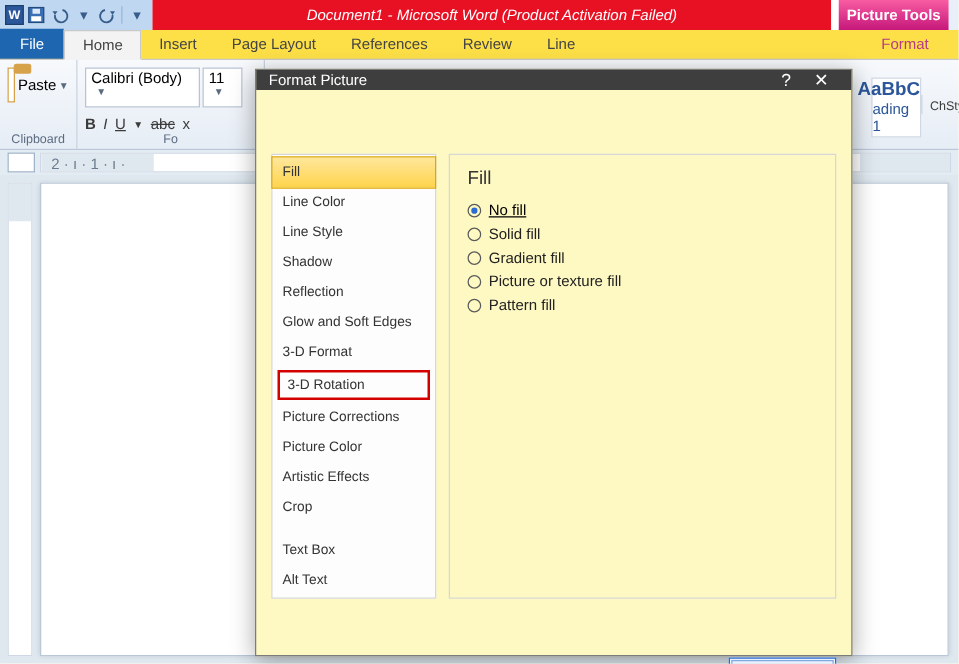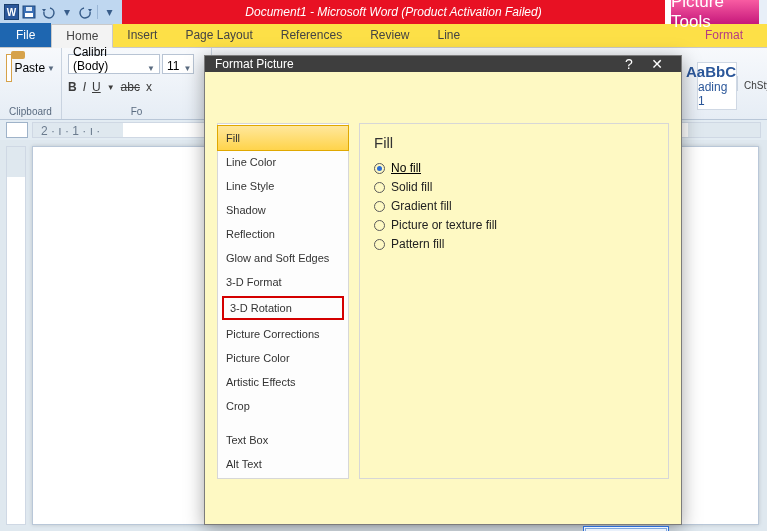--- a/index.html
+++ b/index.html
@@ -6,40 +6,40 @@
   body { width: 767px; height: 531px; background: #fff; overflow: hidden; position: relative; }
 
   
   .titlebar { height: 24px; display: flex; align-items: stretch; }
   .qat { background: #bfd7f0; display: flex; align-items: center; gap: 2px; padding: 0 4px; width: 122px; }
   .qat .word-icon { width: 16px; height: 16px; background:#2b579a; color:#fff; display:flex; align-items:center; justify-content:center; font-weight:bold; font-size:10px; border:1px solid #1a3f6e;}
   .qat .qbtn { width: 18px; height: 18px; display:flex; align-items:center; justify-content:center; color:#385d8a;}
   .qat .sep { width:1px; height:14px; background:#9ab6d6; margin:0 1px;}
   .title-red { flex: 1; background:#e81123; color:#fff; display:flex; align-items:center; justify-content:center; font-style:italic; font-size:12px;}
   .gap-white { width: 6px; background:#fff;}
-  .pic-tools { width:88px; background:linear-gradient(#f85ca2,#c6187b); color:#fff; display:flex; align-items:center; justify-content:center; font-weight:normal; font-size:17px;}
+  .pic-tools { width:88px; background:linear-gradient(#f85ca2,#c6187b); color:#fff; display:flex; align-items:center; justify-content:center; font-weight:bold; font-size:12px;}
   .tail { width: 8px; background:#e8eff8;}
 
   
   .tabs { height: 24px; background:#fde047; border-bottom:1px solid #c9c9c9; display:flex; align-items:flex-end;}
   .file-tab { background:#1e66b0; color:#fff; padding:4px 16px; font-size:12px; height:24px; display:flex; align-items:center;}
   .tab { padding:4px 14px; color:#444; cursor:default; height:24px; display:flex; align-items:center;}
   .tab.active { background:#f3f3f3; border:1px solid #c9c9c9; border-bottom:1px solid #f3f3f3; margin-bottom:-1px;}
   .tab.format { color:#b53b84;}
   .tab.format.context { margin-left:auto; margin-right:10px;}
 
   
   .ribbon { height:72px; background:linear-gradient(#f7f9fc,#e6edf5); border-bottom:1px solid #b9c7d8; display:flex; align-items:stretch; position:relative;}
   .rgroup { border-right:1px solid #c9d3e0; padding:2px 6px 0 6px; display:flex; flex-direction:column; justify-content:space-between;}
   .rgroup .glabel { text-align:center; font-size:10px; color:#5a6b80; padding-bottom:2px;}
   .paste { display:flex; flex-direction:row; align-items:center; gap:2px; padding-top:4px;}
   .paste .pic { width:26px; height:28px; background:#fff; border:1px solid #d6a24a; position:relative;}
   .paste .pic::after{content:""; position:absolute; left:4px; top:-4px; width:14px; height:8px; background:#d6a24a; border-radius:2px;}
   .fontbox { display:flex; gap:2px; align-items:center;}
-  .combo { background:#fff; border:1px solid #b8c4d4; height:20px; display:flex; align-items:flex-end; padding:0 4px; font-size:11px;}
+  .combo { background:#fff; border:1px solid #b8c4d4; height:32px; display:flex; align-items:flex-start; padding:0 4px; font-size:11px;flex-direction:column;}
   .combo .chev { margin-left:4px; font-size:8px; color:#5a6b80;}
   .fontrow2 { display:flex; gap:6px; align-items:center; color:#3b3b3b; font-size:13px;}
   .fontrow2 .b { font-weight:bold;} .fontrow2 .i{font-style:italic;} .fontrow2 .u{text-decoration:underline;}
   .right-frag { position:absolute; right:0; top:0; bottom:0; display:flex; align-items:center;}
   .styletile { width:40px; height:48px; border:1px solid #cfd8e4; background:#fff; margin:4px 0 0 0; display:flex; flex-direction:column; align-items:flex-end; justify-content:center; font-size:10px; color:#2b579a;}
   .styletile .big{font-size:15px; font-weight:bold;}
   .findcol { width:30px; display:flex; flex-direction:row; align-items:flex-start; padding:4px 4px 0 6px; border-left:1px solid #c9d3e0;}
   .findcol div{font-size:10px; color:#3b3b3b;}
 
   

